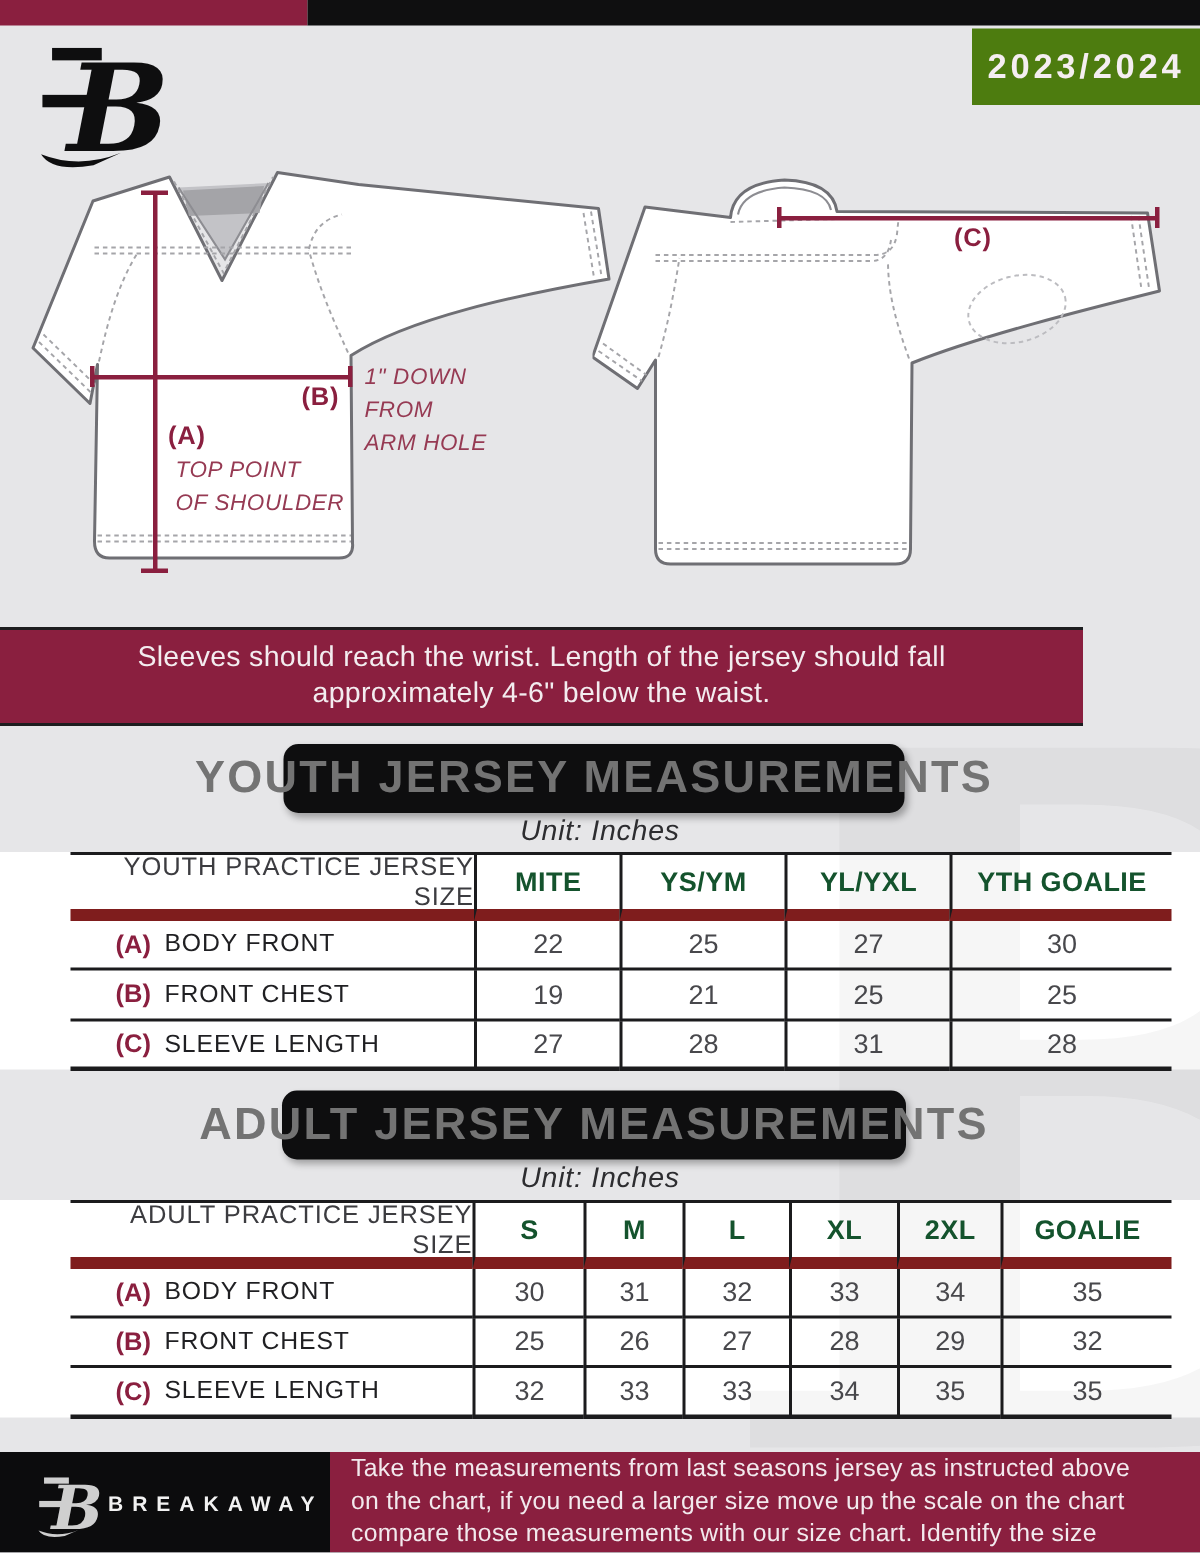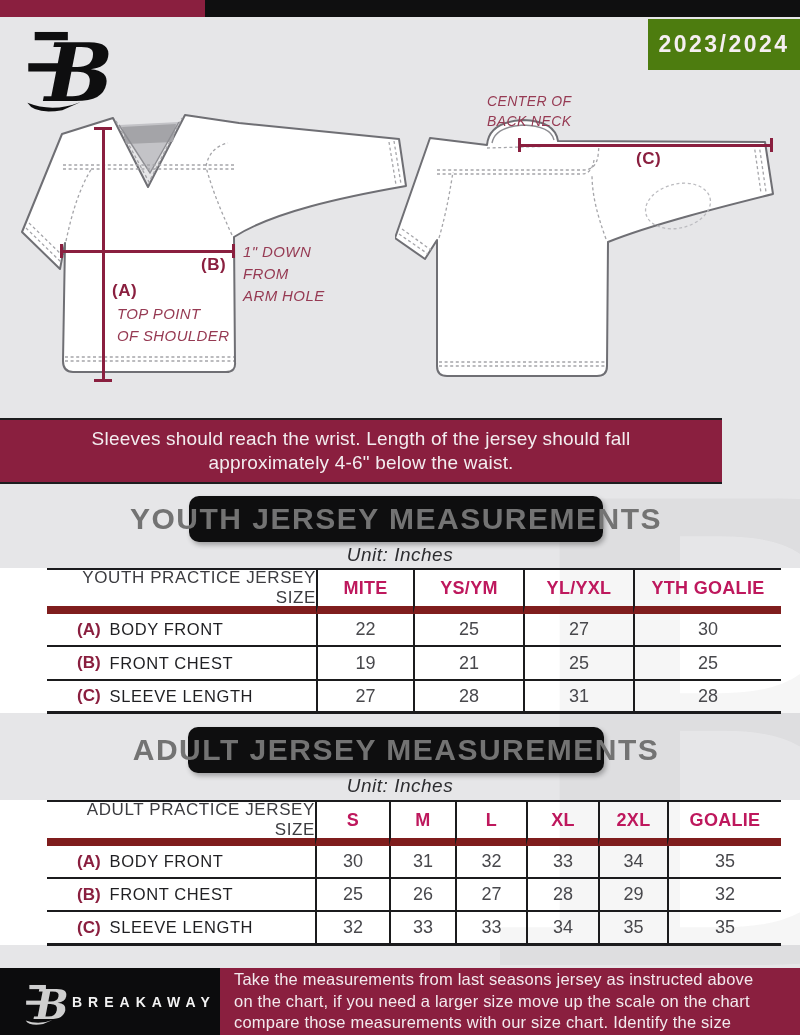--- a/index.html
+++ b/index.html
@@ -54,21 +54,21 @@
   .band{left:0;width:800px;height:145px;background:#ffffff;z-index:0;}
 
   
   .tbl{position:absolute;left:47px;width:734px;display:grid;z-index:2;border-top:2.5px solid #1b1b1d;}
   .cell{display:flex;align-items:center;justify-content:center;box-sizing:border-box;}
   .th{border-bottom:8px solid #7f1d1d;text-align:right;}
   .td{border-bottom:2.5px solid #1b1b1d;}
   .td.lastrow{border-bottom:3px solid #1b1b1d;}
   .vline{border-left:2px solid #1b1b1d;}
   .size-header{font-size:17px;color:#3c3c40;letter-spacing:.6px;}
-  .col-header{font-size:18px;font-weight:bold;color:#be185d;letter-spacing:.3px;}
+  .col-header{font-size:18px;font-weight:bold;color:#14532d;letter-spacing:.3px;}
   .rowlabel{justify-content:flex-start;padding-left:30px;gap:9px;}
   .rowkey{color:#8a1f3f;font-weight:bold;font-size:17px;}
   .rowname{color:#1f1f22;font-size:16.5px;letter-spacing:.6px;}
   .val{font-size:18px;color:#48484c;}
 
   
   .footer-black{left:0;top:968px;width:220px;height:67px;background:#0c0c0d;z-index:2;
                 display:flex;align-items:center;}
   .footer-brand{color:#f2f2f2;font-size:14px;font-weight:bold;letter-spacing:6px;margin-left:4px;white-space:nowrap;}
   .logo-foot{width:46px;height:46px;margin-left:22px;flex:0 0 auto;}
@@ -163,24 +163,20 @@
     <div>TOP POINT</div>
     <div>OF SHOULDER</div>
   </div>
   <div class="mlabel" style="left:201px;top:255px;">(B)</div>
   <div class="mnote" style="left:243px;top:241px;">
     <div>1" DOWN</div>
     <div>FROM</div>
     <div>ARM HOLE</div>
   </div>
   <div class="mlabel" style="left:636px;top:149px;">(C)</div>
-  <div class="mnote" style="left:487px;top:91px;font-size:14px;">
-    <div>CENTER OF</div>
-    <div>BACK NECK</div>
-  </div>
 
   <div class="abs notice">
     <div>Sleeves should reach the wrist. Length of the jersey should fall</div>
     <div>approximately 4-6" below the waist.</div>
   </div>
 
   <div class="abs pill" style="left:189px;top:496px;width:414px;height:46px;">
     <span>YOUTH JERSEY MEASUREMENTS</span>
   </div>
   <div class="abs unit" style="top:544px;">Unit: Inches</div>

